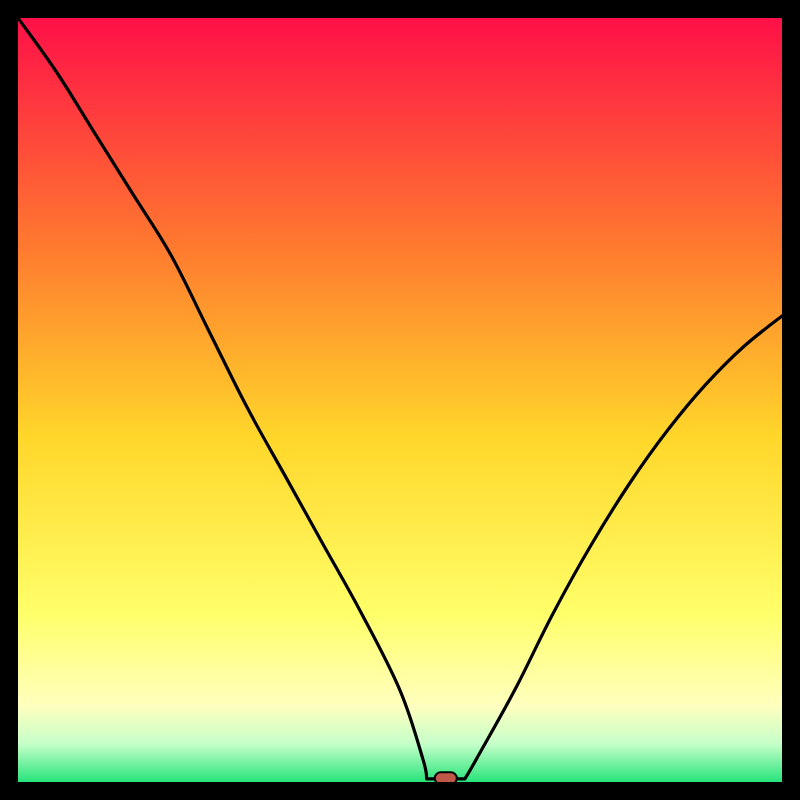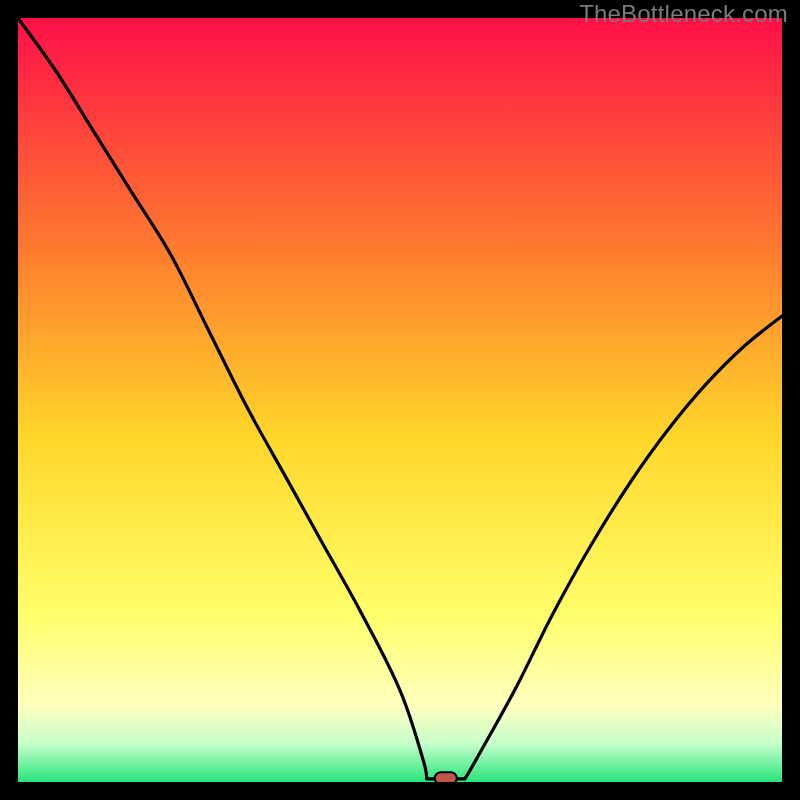--- a/index.html
+++ b/index.html
@@ -35,21 +35,20 @@
     color: #7a7a7a;
     letter-spacing: 0.2px;
     z-index: 10;
   }
   svg { display: block; }
 </style>
 </head>
 <body>
 
 <div class="frame">
-  <div class="attribution">TheBottleneck.com</div>
   <div class="plot">
     <svg viewBox="0 0 764 764" width="764" height="764">
       <defs>
         <linearGradient id="bg-grad" x1="0" y1="0" x2="0" y2="1">
           <stop id="g0" offset="0%" stop-color="#ff1048"></stop>
           <stop id="g1" offset="30%" stop-color="#ff7a2f"></stop>
           <stop id="g2" offset="55%" stop-color="#ffd72a"></stop>
           <stop id="g3" offset="78%" stop-color="#ffff6a"></stop>
           <stop id="g4" offset="90%" stop-color="#ffffbe"></stop>
           <stop id="g5" offset="95%" stop-color="#c6ffca"></stop>

